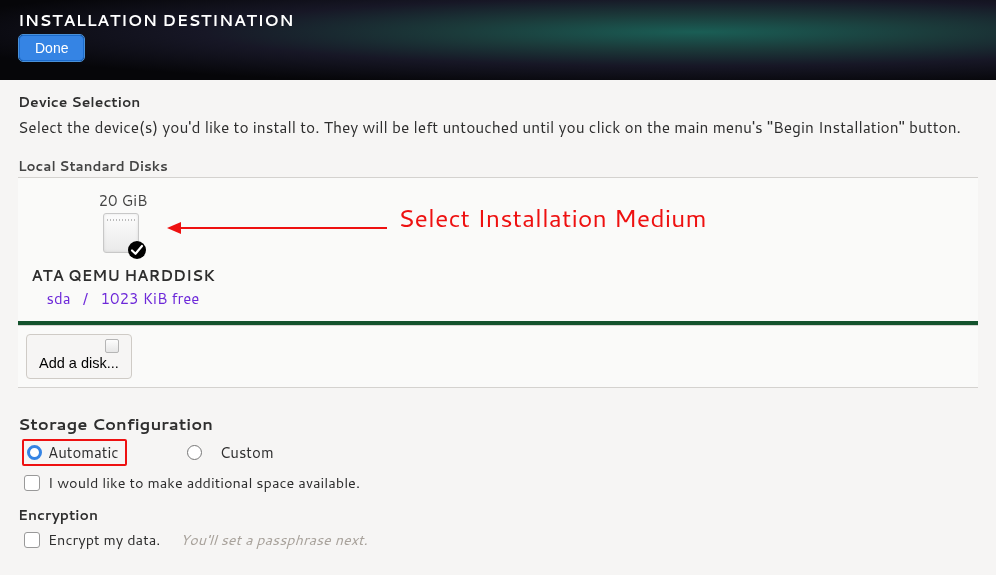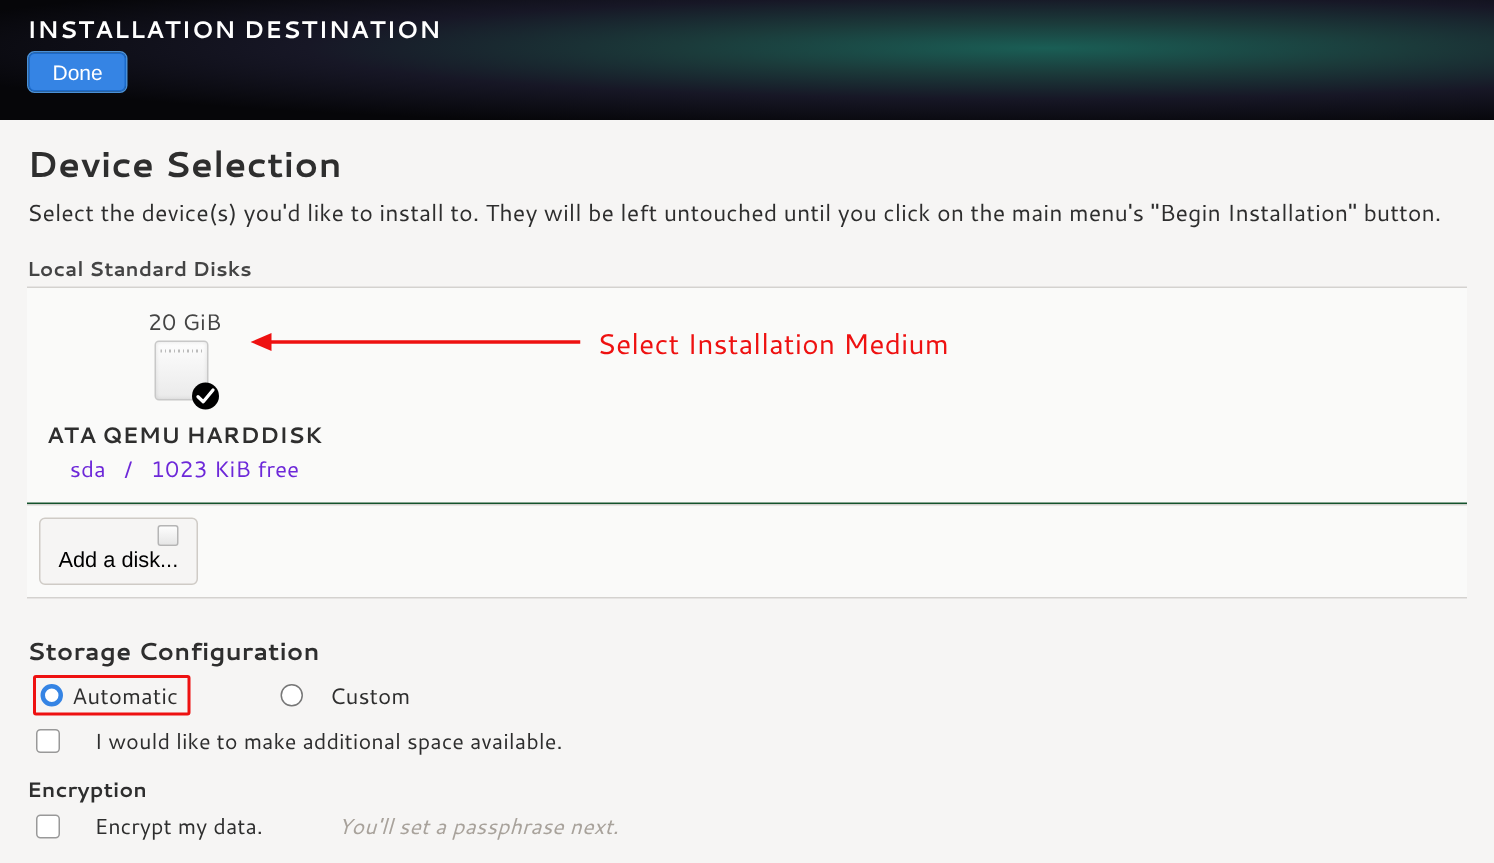--- a/index.html
+++ b/index.html
@@ -34,39 +34,39 @@
     border-radius: 4px;
     padding: 4px 15px;
     font-size: 14px;
     cursor: pointer;
     margin-left: 1px;
   }
   .content {
     padding: 12px 18px 0 18px;
   }
   .section-heading {
-    font-size: 24px;
+    font-size: 14px;
     font-weight: 700;
     color: #2e2e2e;
     margin: 0 0 4px 0;
   }
   .section-desc {
     font-size: 15.5px;
     color: #2e2e2e;
     margin: 0 0 18px 0;
   }
   .subsection-label {
     font-size: 13.5px;
     font-weight: 700;
     color: #444;
     margin: 0 0 2px 0;
   }
   .disk-well {
     border-top: 1px solid #d4d2cf;
-    border-bottom: 1px solid #14532d;
+    border-bottom: 4px solid #14532d;
     background: #fafaf9;
     padding: 12px 10px;
     display: flex;
     align-items: flex-start;
   }
   .disk-item {
     display: flex;
     flex-direction: column;
     align-items: center;
     width: 190px;
@@ -138,33 +138,33 @@
   .radio.checked { border:3.5px solid #3584e4; }
   .radio-label { font-size:15px; color:#2e2e2e; }
   .highlight-box {
     border:2px solid #e11; border-radius:2px;
     padding:1px 6px 1px 3px; display:inline-flex; align-items:center; gap:6px;
   }
   .checkbox {
     width:16px; height:16px; border:1.5px solid #999; border-radius:3px;
     background:#fff; display:inline-block; cursor:pointer; flex-shrink:0;
   }
-  .check-row { display:flex; align-items:center; gap:23px; margin-top:6px; padding-left:6px; font-size:14.5px;}
+  .check-row { display:flex; align-items:center; gap:8px; margin-top:6px; padding-left:6px; font-size:14.5px;}
   .enc-heading { font-size:14px; font-weight:700; margin:12px 0 4px 0;}
   .hint { color:#a8a29b; font-style:italic; font-size:14.5px;}
   .arrow {
     position:absolute;
     top:218px; left:167px;
     width:220px; height:20px;
     pointer-events:none;
   }
   .annot-text {
     position:absolute;
-    top:216px; left:398px;
-    color:#e11; font-size:19px;
+    top:200px; left:398px;
+    color:#e11; font-size:25px;
     pointer-events:none;
   }
 </style>
 </head>
 <body>
 
 <div class="header">
   <div class="header-title">INSTALLATION DESTINATION</div>
   <button class="done-btn">Done</button>
 </div>

